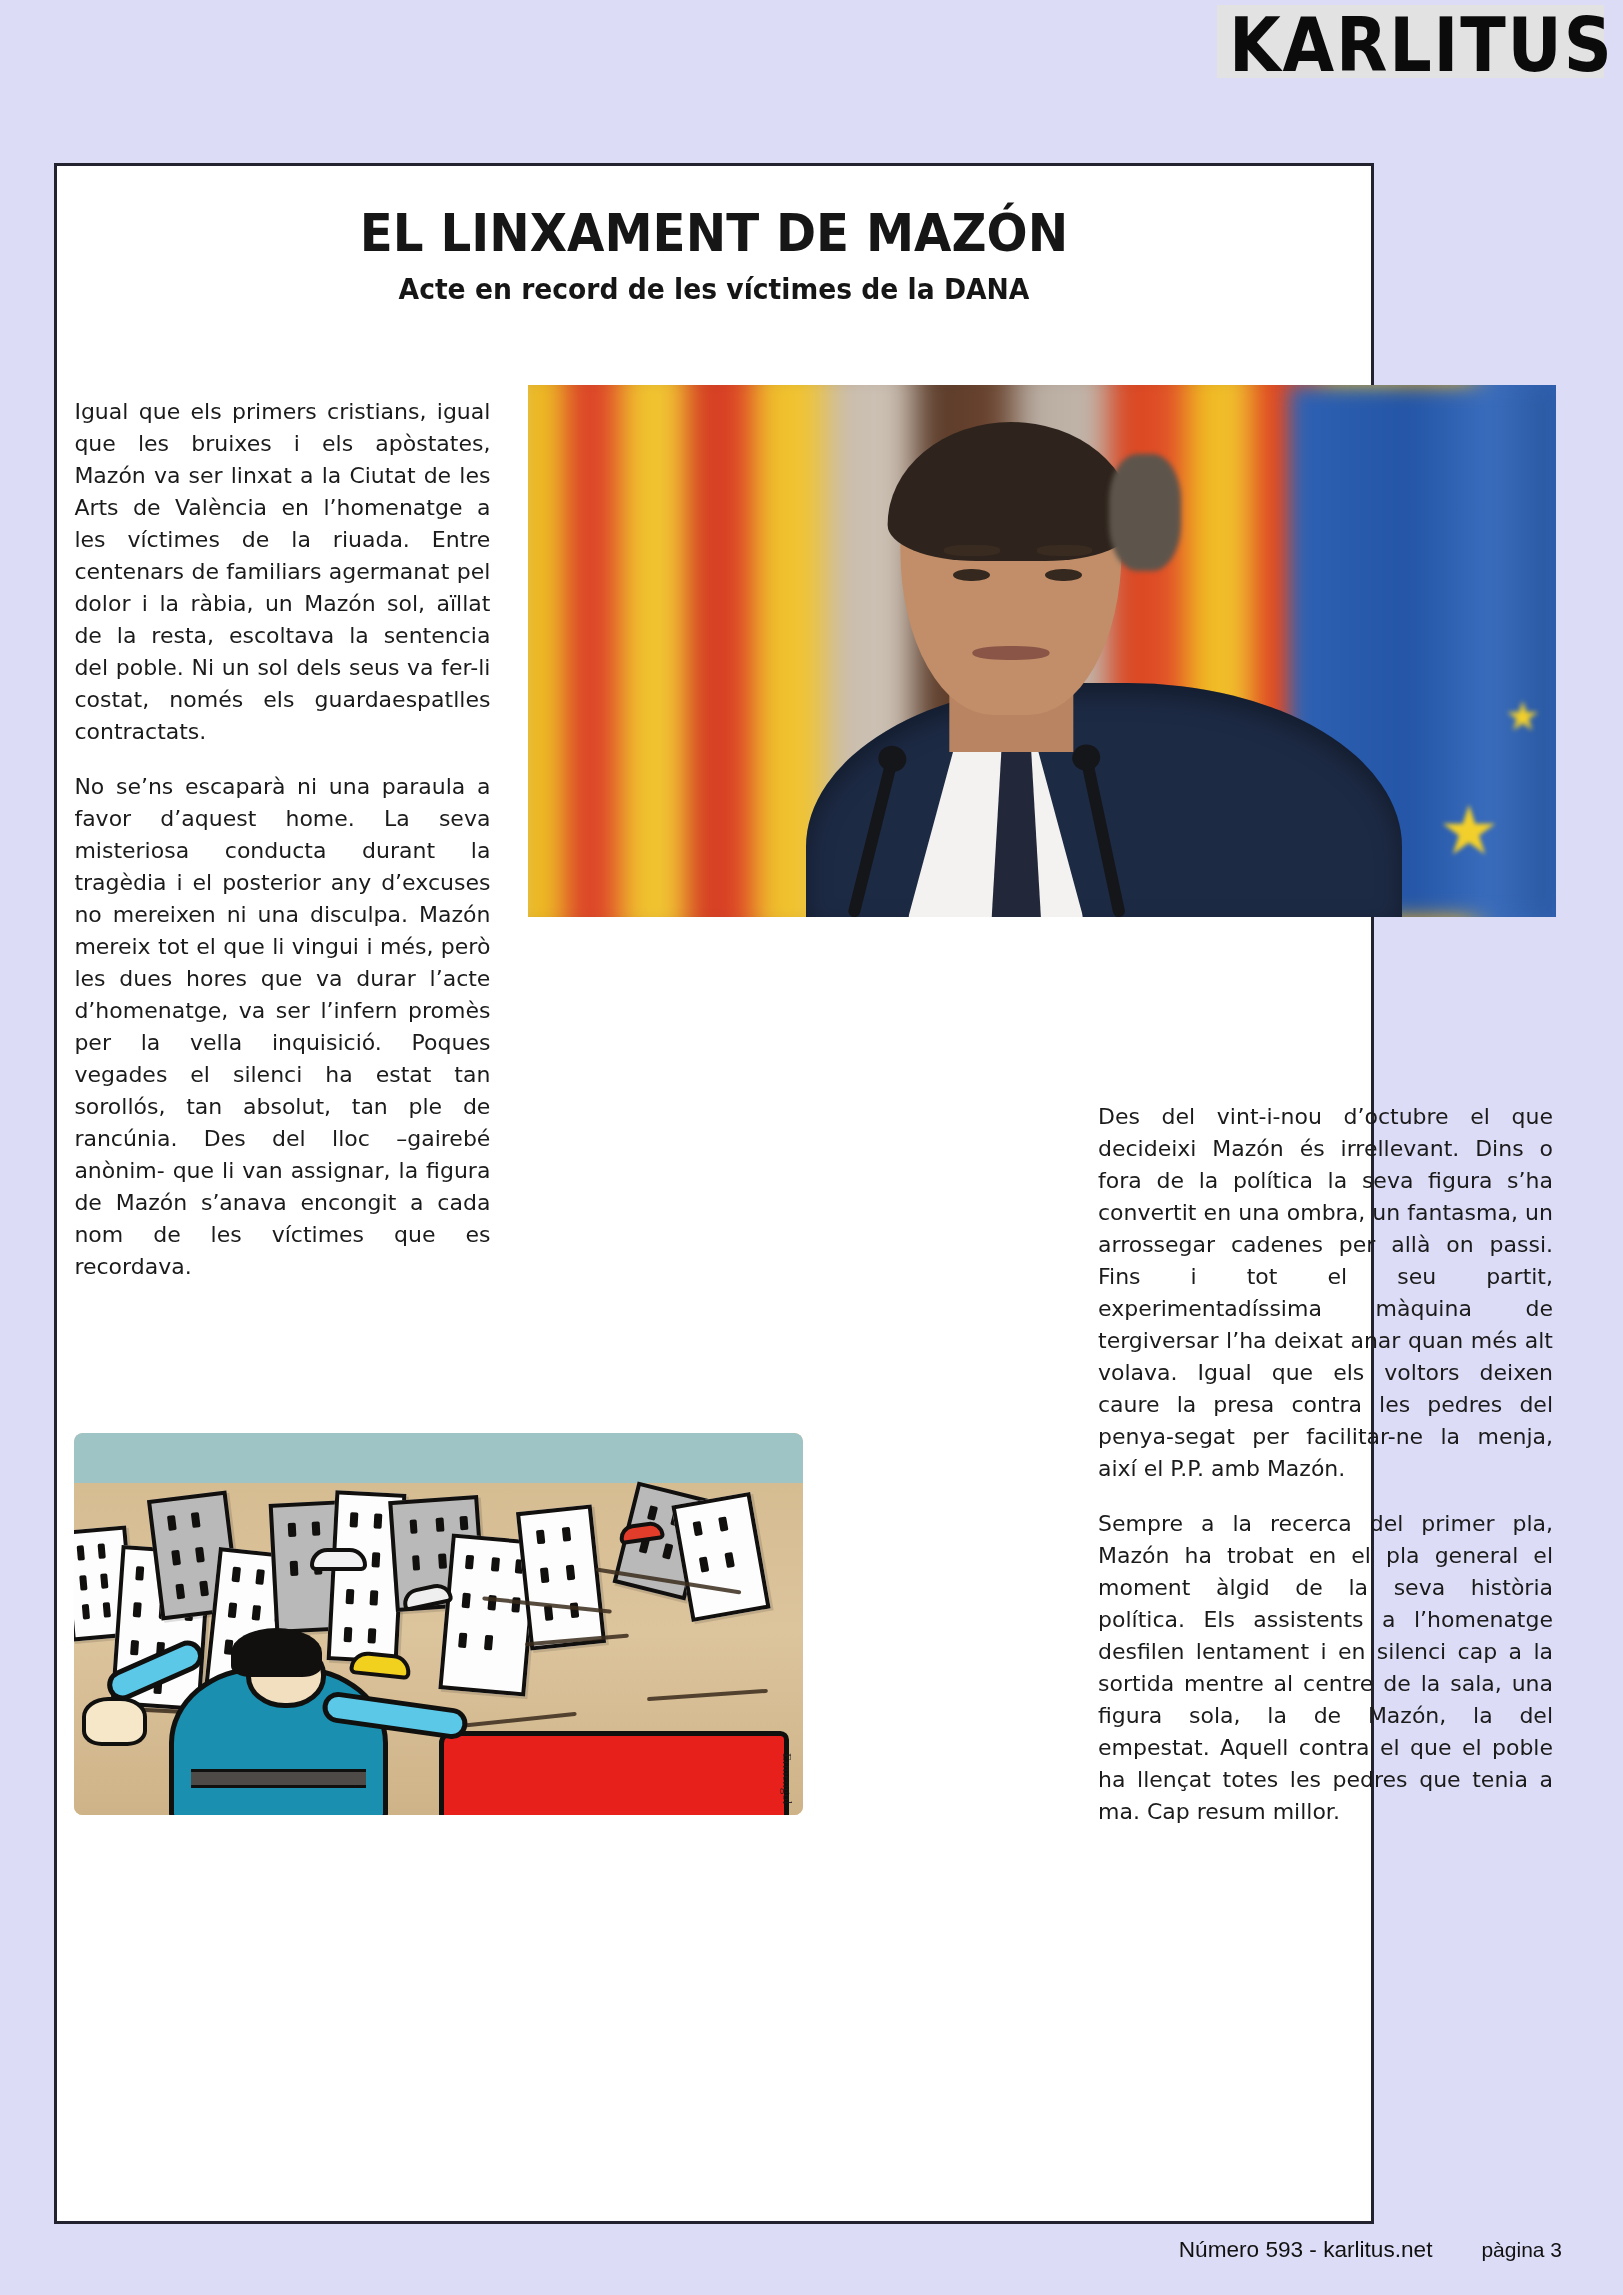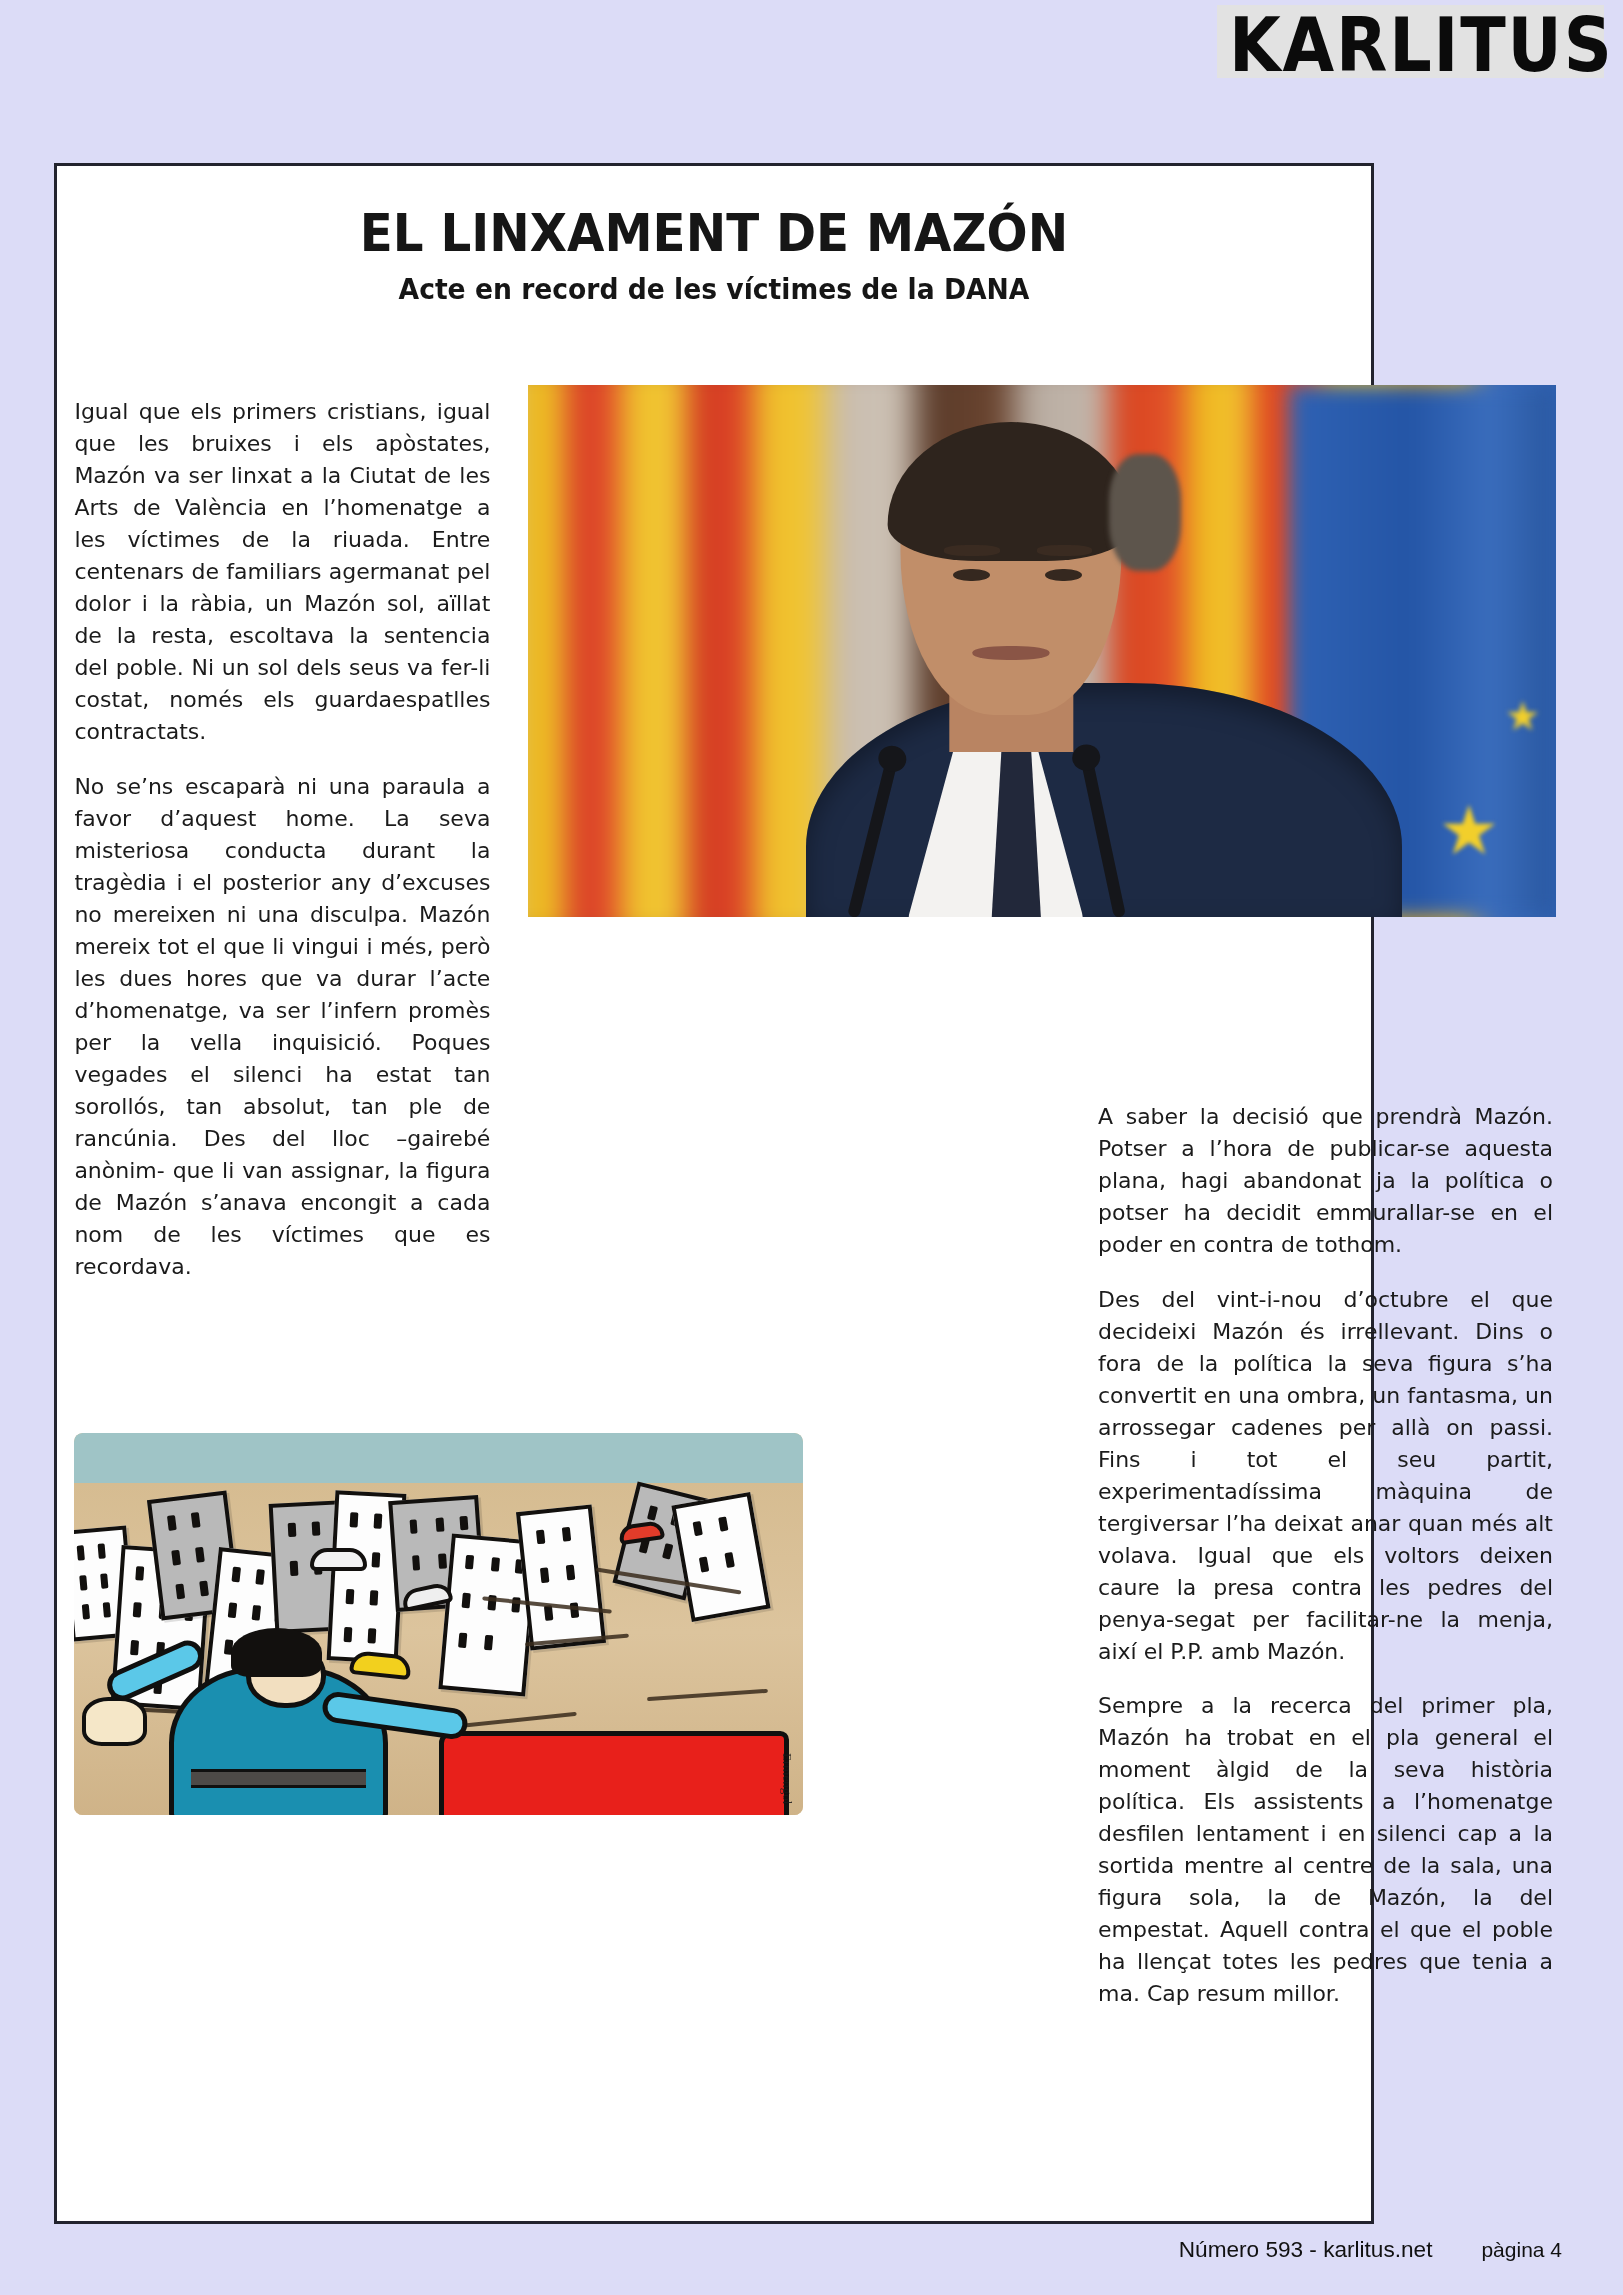--- a/index.html
+++ b/index.html
@@ -331,21 +331,20 @@
       <div class="headline">EL LINXAMENT DE MAZÓN</div>
       <div class="subhead">Acte en record de les víctimes de la DANA</div>
     </div>
 
     <div class="col-left">
       <p class="body">Igual que els primers cristians, igual que les bruixes i els apòstates, Mazón va ser linxat a la Ciutat de les Arts de València en l’homenatge a les víctimes de la riuada. Entre centenars de familiars agermanat pel dolor i la ràbia, un Mazón sol, aïllat de la resta, escoltava la sentencia del poble. Ni un sol dels seus va fer-li costat, només els guardaespatlles contractats.</p>
       <p class="body">No se’ns escaparà ni una paraula a favor d’aquest home. La seva misteriosa conducta durant la tragèdia i el posterior any d’excuses no mereixen ni una disculpa. Mazón mereix tot el que li vingui i més, però les dues hores que va durar l’acte d’homenatge, va ser l’infern promès per la vella inquisició. Poques vegades el silenci ha estat tan sorollós, tan absolut, tan ple de rancúnia. Des del lloc –gairebé anònim- que li van assignar, la figura de Mazón s’anava encongit a cada nom de les víctimes que es recordava.</p>
     </div>
 
     <div class="col-right-top">
-      <p class="body">A saber la decisió que prendrà Mazón. Potser a l’hora de publicar-se aquesta plana, hagi abandonat ja la política o potser ha decidit emmurallar-se en el poder en contra de tothom.</p>
       <p class="body">Des del vint-i-nou d’octubre el que decideixi Mazón és irrellevant. Dins o fora de la política la seva figura s’ha convertit en una ombra, un fantasma, un arrossegar cadenes per allà on passi. Fins i tot el seu partit, experimentadíssima màquina de tergiversar l’ha deixat anar quan més alt volava. Igual que els voltors deixen caure la presa contra les pedres del penya-segat per facilitar-ne la menja, així el P.P. amb Mazón.</p>
       <p class="body">Sempre a la recerca del primer pla, Mazón ha trobat en el pla general el moment àlgid de la seva història política. Els assistents a l’homenatge desfilen lentament i en silenci cap a la sortida mentre al centre de la sala, una figura sola, la de Mazón, la del empestat. Aquell contra el que el poble ha llençat totes les pedres que tenia a ma. Cap resum millor.</p>
     </div>
 
     <div class="photo">
       <div class="flagwall"></div>
       <div class="euflag"></div>
       <div class="eustar">★</div>
       <div class="eustar2">★</div>
       <div class="ph-body"></div>
@@ -482,17 +481,17 @@
       <div class="ct-torero-head"></div>
       <div class="ct-torero-hair"></div>
 
       <div class="ct-sign">Ermengol</div>
     </div>
 
   </div>
 
   <div class="footer">
     <span>Número 593 - karlitus.net</span>
-    <span class="pg">pàgina 4</span>
+    <span class="pg">pàgina 3</span>
   </div>
 
 </div>
 
 
 </body></html>

